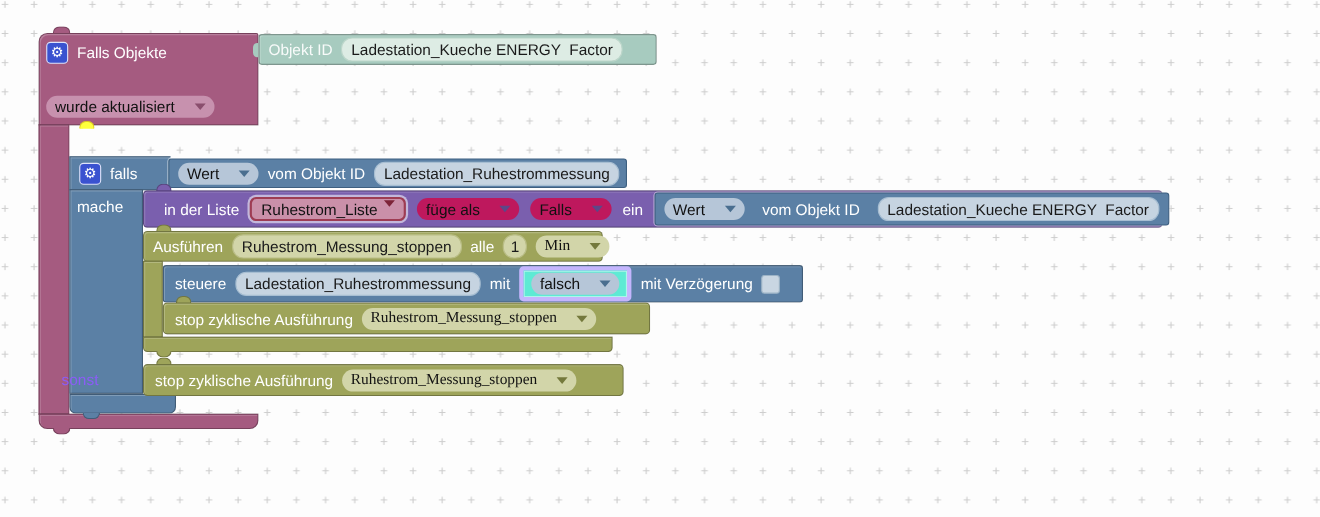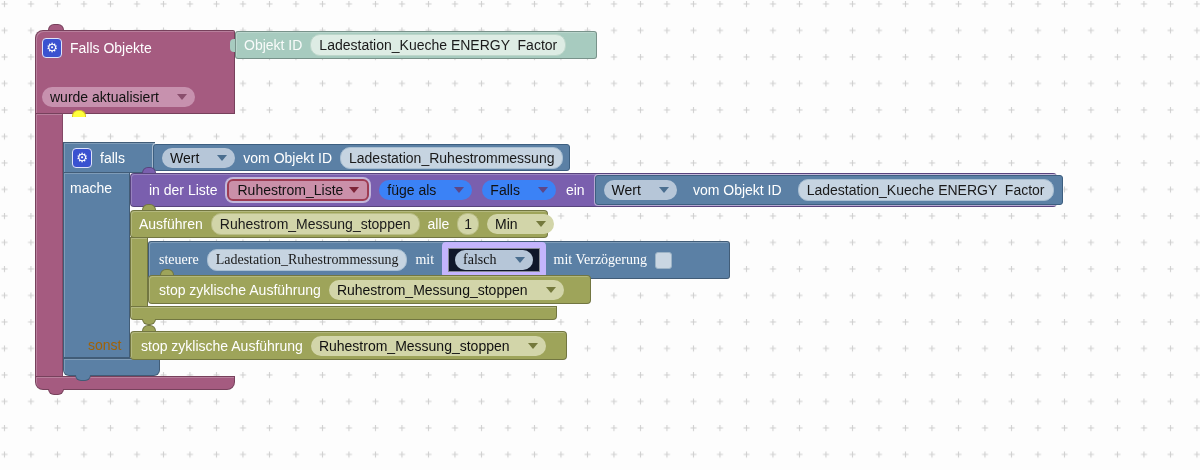--- a/index.html
+++ b/index.html
@@ -45,54 +45,54 @@
   .comment{left:60px;top:116px;width:166px;height:26px;background:#ffff3c;border:1px solid #d9c422;
            border-radius:6px;color:#111;padding:0 8px;z-index:2;}
   .comment-bump{left:72px;top:110px;width:14px;height:7px;background:#ffff3c;border:1px solid #d9c422;border-bottom:none;border-radius:6px 6px 0 0;z-index:2;}
 
   
   .if-head{left:63px;top:142px;width:92px;height:31px;background:#5b80a5;gap:8px;padding:0 0 0 8px;border-right:none;}
   .if-spine{left:63px;top:172px;width:67px;height:186px;background:#5b80a5;border-left:1px solid rgba(0,0,0,.28);}
   .if-foot{left:63px;top:358px;width:97px;height:18px;background:#5b80a5;border-radius:0 0 6px 6px;z-index:2;}
   .if-bump-bot{left:75px;top:375px;width:16px;height:6px;background:#5b80a5;border-radius:0 0 6px 6px;border:1px solid rgba(0,0,0,.28);border-top:none;z-index:4;}
   .mache-lbl{position:absolute;left:70px;top:180px;color:#fff;}
-  .sonst-lbl{position:absolute;left:88px;top:337px;color:#a16207;}
+  .sonst-lbl{position:absolute;left:56px;top:337px;color:#8b5cf6;}
   .blue-inner{background:#5b80a5;border:1px solid #3d5f80;box-shadow:0 0 0 1px rgba(255,255,255,.45);border-radius:3px;gap:8px;}
   .dd-blue{background:#b6c6d8;}
   .dd-blue .arrow{border-top-color:#4a6e8f;}
   .f-blue{background:#c6d4e1;border-color:#a7bed2;}
 
   .cond{left:153px;top:144px;width:417px;height:27px;padding:0 8px;}
   .cond-tab{left:148px;top:151px;background:#5b80a5;}
 
   
   .list{left:130px;top:173px;width:927px;height:34px;background:#7a5fae;border-radius:4px;gap:10px;padding:0 8px 0 18px;}
   .list-bump{left:142px;top:167px;width:14px;height:7px;background:#7a5fae;border:1px solid rgba(0,0,0,.28);border-bottom:none;border-radius:6px 6px 0 0;}
-  .varbox{position:relative;display:inline-flex;align-items:center;gap:6px;background:#ca90a9;
+  .varbox{position:relative;display:inline-flex;align-items:flex-start;gap:6px;background:#ca90a9;
           border:2px solid #9e3c53;border-radius:6px;padding:1px 8px;color:#111;
           box-shadow:0 0 0 2px rgba(255,255,255,.55);white-space:pre;}
   .varbox .arrow{border-top-color:#7d2438;}
-  .dd-purple{background:#3b82f6;}
+  .dd-purple{background:#be185d;}
   .dd-purple .arrow{border-top-color:#5d4788;}
   .list-val{position:relative;height:28px;padding:0 8px;display:inline-flex;align-items:center;}
 
   
   .sched{left:130px;top:210px;width:418px;height:28px;background:#9ea45a;border-radius:4px;gap:8px;padding:0 8px;}
   .sched-bump{left:142px;top:204px;width:14px;height:7px;background:#9ea45a;border:1px solid rgba(0,0,0,.28);border-bottom:none;border-radius:6px 6px 0 0;}
   .sched-spine{left:130px;top:237px;width:18px;height:70px;background:#9ea45a;border-left:1px solid rgba(0,0,0,.28);}
   .sched-foot{left:130px;top:306px;width:427px;height:14px;background:#9ea45a;border-radius:0 0 4px 4px;}
   .sched-bump-bot{left:142px;top:319px;width:14px;height:6px;background:#9ea45a;border:1px solid rgba(0,0,0,.28);border-top:none;border-radius:0 0 6px 6px;}
   .f-olive{background:#d2d5a9;border-color:#b9bd85;}
-  .dd-olive{background:#d2d5a9;}
+  .dd-olive{background:#d2d5a9;font-family:Liberation Serif, serif;}
   .dd-olive .arrow{border-top-color:#74793c;}
 
   
-  .ctl{left:148px;top:241px;width:582px;height:19px;background:#5b80a5;border-radius:3px;gap:8px;padding:18px 10px;font-family:Liberation Serif, serif;}
-  .socket{position:relative;display:inline-flex;align-items:center;background:#0f172a;
-          border:6px solid #c4b5fd;border-radius:4px;box-shadow:inset 0 0 0 1px rgba(255,255,255,.5);
+  .ctl{left:148px;top:241px;width:582px;height:34px;background:#5b80a5;border-radius:3px;gap:8px;padding:8px 10px;}
+  .socket{position:relative;display:inline-flex;align-items:center;background:#5eead4;
+          border:4px solid #c4b5fd;border-radius:4px;box-shadow:inset 0 0 0 1px rgba(255,255,255,.5);
           padding:2px 7px;}
   .checkbox{width:15px;height:15px;background:#c9d6e2;border:1px solid #9cb3c6;border-radius:3px;cursor:pointer;}
 
   
   .stop1{left:148px;top:275px;width:443px;height:29px;background:#9ea45a;border-radius:4px;gap:8px;padding:0 10px;}
   .stop1-bump{left:160px;top:269px;width:14px;height:7px;background:#9ea45a;border:1px solid rgba(0,0,0,.28);border-bottom:none;border-radius:6px 6px 0 0;}
   .stop2{left:130px;top:331px;width:437px;height:29px;background:#9ea45a;border-radius:4px;gap:8px;padding:0 10px;z-index:2;}
   .stop2-bump{left:142px;top:325px;width:14px;height:7px;background:#9ea45a;border:1px solid rgba(0,0,0,.28);border-bottom:none;border-radius:6px 6px 0 0;z-index:2;}
 </style>
 </head>

